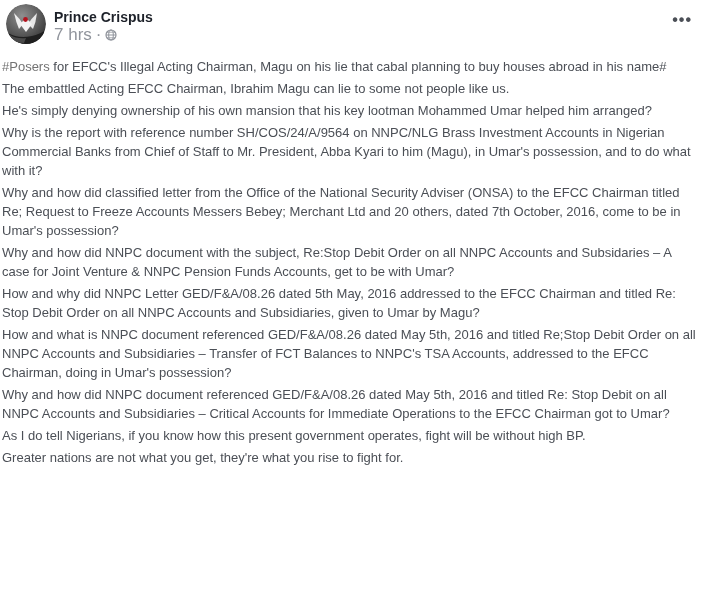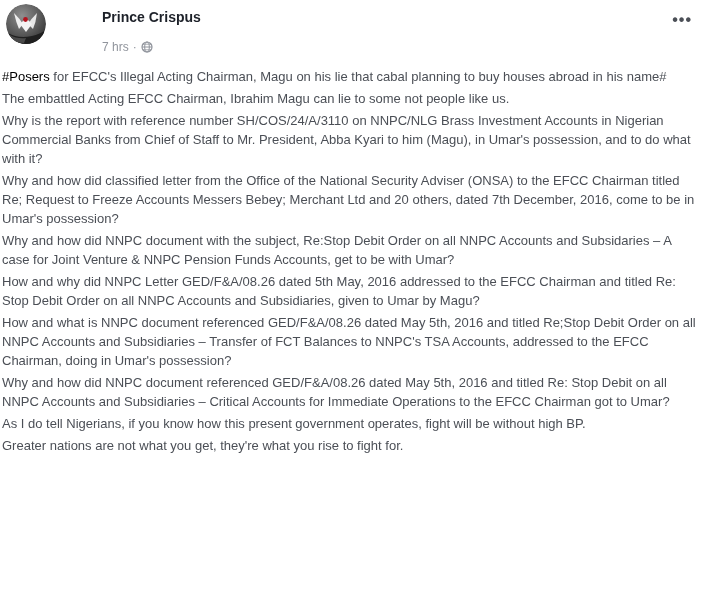--- a/index.html
+++ b/index.html
@@ -12,21 +12,20 @@
     width: 710px;
     height: 608px;
     background: #ffffff;
     overflow: hidden;
     font-family: "Liberation Sans", sans-serif;
   }
   .header {
     display: flex;
     align-items: flex-start;
     padding: 4px 10px 0 6px;
-    gap: 48px;
   }
   .avatar {
     width: 40px;
     height: 40px;
     border-radius: 50%;
     overflow: hidden;
     flex: 0 0 auto;
     cursor: pointer;
   }
   .header-meta {
@@ -35,22 +34,22 @@
   }
   .author-name {
     font-size: 14px;
     font-weight: bold;
     color: #1d2129;
     text-decoration: none;
     line-height: 16px;
     cursor: pointer;
   }
   .sub-line {
-    margin-top: 14px;
-    font-size: 12px;
+    margin-top: 2px;
+    font-size: 17px;
     color: #90949c;
     line-height: 14px;
     display: flex;
     align-items: center;
     gap: 4px;
   }
   .timestamp { cursor: pointer; }
   .middot { color: #90949c; }
   .globe-icon { display: inline-block; width: 12px; height: 12px; }
   .options-btn {
@@ -70,21 +69,21 @@
   .content {
     padding: 13px 10px 0 2px;
     font-size: 13px;
     color: #4b4f56;
     line-height: 19px;
   }
   .content p {
     margin: 0 0 3px 0;
   }
   .hashtag {
-    color: #000000;
+    color: #737373;
     text-decoration: none;
     cursor: pointer;
   }
 </style>
 </head>
 <body>
 
 <div class="post">
 
   <div class="header">
@@ -126,22 +125,23 @@
     </div>
 
     <button class="options-btn">
       <span>•••</span>
     </button>
   </div>
 
   <div class="content">
     <p><a class="hashtag">#Posers</a><span> for EFCC's Illegal Acting Chairman, Magu on his lie that cabal planning to buy houses abroad in his name#</span></p>
     <p>The embattled Acting EFCC Chairman, Ibrahim Magu can lie to some not people like us.</p>
-    <p>Why is the report with reference number SH/COS/24/A/3110 on NNPC/NLG Brass Investment Accounts in Nigerian Commercial Banks from Chief of Staff to Mr. President, Abba Kyari to him (Magu), in Umar's possession, and to do what with it?</p>
-    <p>Why and how did classified letter from the Office of the National Security Adviser (ONSA) to the EFCC Chairman titled Re; Request to Freeze Accounts Messers Bebey; Merchant Ltd and 20 others, dated 7th December, 2016, come to be in Umar's possession?</p>
+    <p>He's simply denying ownership of his own mansion that his key lootman Mohammed Umar helped him arranged?</p>
+    <p>Why is the report with reference number SH/COS/24/A/9564 on NNPC/NLG Brass Investment Accounts in Nigerian Commercial Banks from Chief of Staff to Mr. President, Abba Kyari to him (Magu), in Umar's possession, and to do what with it?</p>
+    <p>Why and how did classified letter from the Office of the National Security Adviser (ONSA) to the EFCC Chairman titled Re; Request to Freeze Accounts Messers Bebey; Merchant Ltd and 20 others, dated 7th October, 2016, come to be in Umar's possession?</p>
     <p>Why and how did NNPC document with the subject, Re:Stop Debit Order on all NNPC Accounts and Subsidaries – A case for Joint Venture &amp; NNPC Pension Funds Accounts, get to be with Umar?</p>
     <p>How and why did NNPC Letter GED/F&amp;A/08.26 dated 5th May, 2016 addressed to the EFCC Chairman and titled Re: Stop Debit Order on all NNPC Accounts and Subsidiaries, given to Umar by Magu?</p>
     <p>How and what is NNPC document referenced GED/F&amp;A/08.26 dated May 5th, 2016 and titled Re;Stop Debit Order on all NNPC Accounts and Subsidiaries – Transfer of FCT Balances to NNPC's TSA Accounts, addressed to the EFCC Chairman, doing in Umar's possession?</p>
     <p>Why and how did NNPC document referenced GED/F&amp;A/08.26 dated May 5th, 2016 and titled Re: Stop Debit on all NNPC Accounts and Subsidiaries – Critical Accounts for Immediate Operations to the EFCC Chairman got to Umar?</p>
     <p>As I do tell Nigerians, if you know how this present government operates, fight will be without high BP.</p>
     <p>Greater nations are not what you get, they're what you rise to fight for.</p>
 
   </div>
 
 </div>

